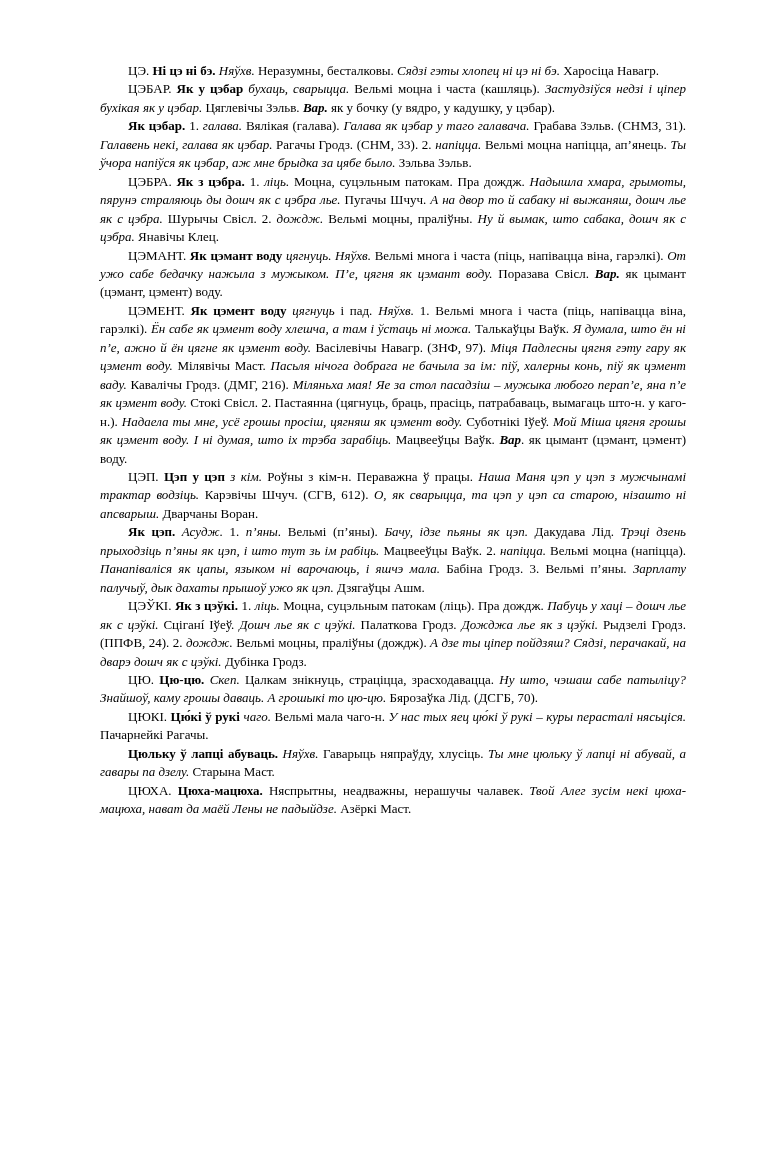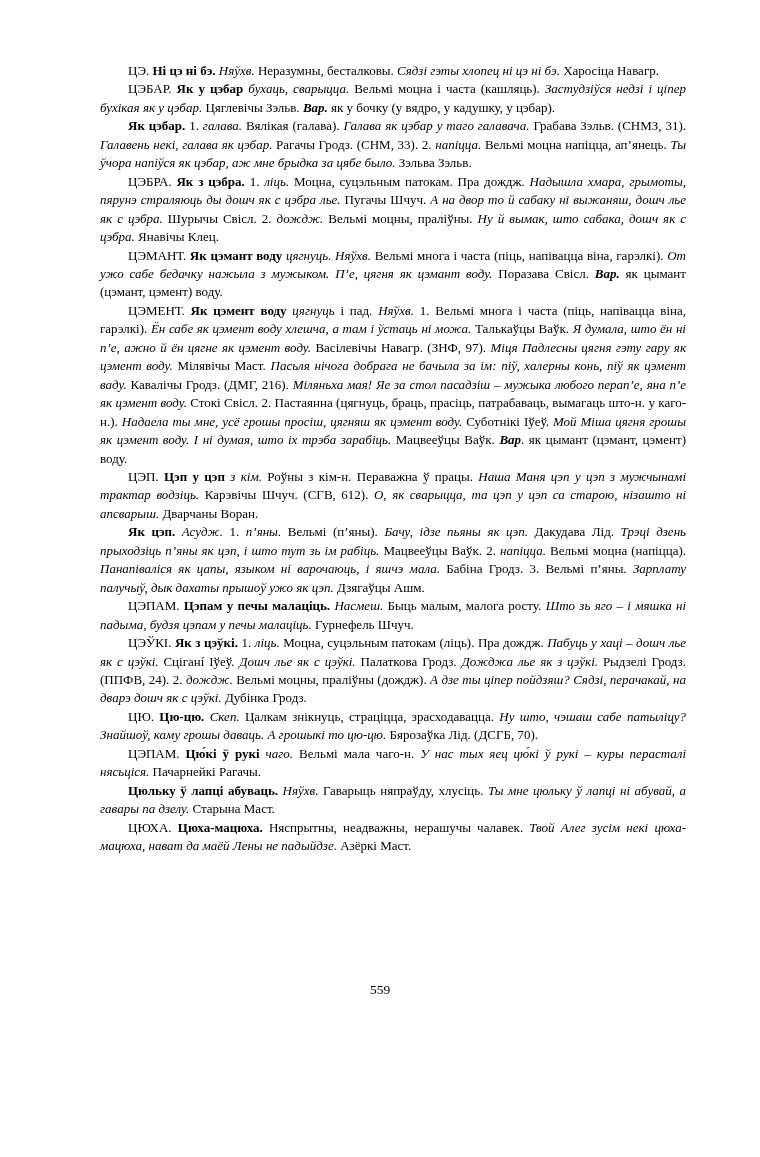--- a/index.html
+++ b/index.html
@@ -64,23 +64,21 @@
 
   <div class="body-text">
     <p class="entry"><span class="hw">ЦЭ. </span><span class="b">Ні цэ ні бэ. </span><span class="i">Няўхв. </span><span class="hw">Неразумны, бесталковы. </span><span class="i">Сядзі гэты хлопец ні цэ ні бэ. </span><span class="hw">Харосіца Навагр.</span></p>
     <p class="entry"><span class="hw">ЦЭБАР. </span><span class="b">Як у цэбар </span><span class="i">бухаць, сварыцца. </span><span class="hw">Вельмі моцна і часта (кашляць). </span><span class="i">Застудзіўся недзі і ціпер бухікая як у цэбар. </span><span class="hw">Цяглевічы Зэльв. </span><span class="bi">Вар. </span><span class="hw">як у бочку (у вядро, у кадушку, у цэбар).</span></p>
     <p class="entry"><span class="b">Як цэбар. </span><span class="hw">1. </span><span class="i">галава. </span><span class="hw">Вялікая (галава). </span><span class="i">Галава як цэбар у таго галавача. </span><span class="hw">Грабава Зэльв. (СНМЗ, 31). </span><span class="i">Галавень некі, галава як цэбар. </span><span class="hw">Рагачы Гродз. (СНМ, 33). 2. </span><span class="i">напіцца. </span><span class="hw">Вельмі моцна напіцца, ап’янець. </span><span class="i">Ты ўчора напіўся як цэбар, аж мне брыдка за цябе было. </span><span class="hw">Зэльва Зэльв.</span></p>
     <p class="entry"><span class="hw">ЦЭБРА. </span><span class="b">Як з цэбра. </span><span class="hw">1. </span><span class="i">ліць. </span><span class="hw">Моцна, суцэльным патокам. Пра дождж. </span><span class="i">Надышла хмара, грымоты, пярунэ страляюць ды дошч як с цэбра лье. </span><span class="hw">Пугачы Шчуч. </span><span class="i">А на двор то й сабаку ні выжаняш, дошч лье як с цэбра. </span><span class="hw">Шурычы Свісл. 2. </span><span class="i">дождж. </span><span class="hw">Вельмі моцны, праліўны. </span><span class="i">Ну й вымак, што  сабака, дошч як с цэбра. </span><span class="hw">Янавічы Клец.</span></p>
     <p class="entry"><span class="hw">ЦЭМАНТ. </span><span class="b">Як цэмант воду </span><span class="i">цягнуць. Няўхв. </span><span class="hw">Вельмі многа і часта (піць, напівацца віна, гарэлкі). </span><span class="i">От ужо сабе бедачку нажыла з мужыком. П’е, цягня як цэмант воду. </span><span class="hw">Поразава Свісл. </span><span class="bi">Вар. </span><span class="hw">як цымант (цэмант, цэмент) воду.</span></p>
     <p class="entry"><span class="hw">ЦЭМЕНТ. </span><span class="b">Як цэмент воду </span><span class="i">цягнуць </span><span class="hw">і пад. </span><span class="i">Няўхв. </span><span class="hw">1. Вельмі многа і часта (піць, напівацца віна, гарэлкі). </span><span class="i">Ён сабе як цэмент воду хлешча, а там і ўстаць ні можа. </span><span class="hw">Талькаўцы Ваўк. </span><span class="i">Я думала, што ён ні п’е, ажно й ён цягне як цэмент воду. </span><span class="hw">Васілевічы Навагр. (ЗНФ,  97). </span><span class="i">Міця Падлесны цягня гэту гару як цэмент воду. </span><span class="hw">Мілявічы Маст. </span><span class="i">Пасьля нічога добрага не бачыла за ім: піў, халерны конь, піў як цэмент ваду. </span><span class="hw">Кавалічы Гродз. (ДМГ, 216). </span><span class="i">Міляньха мая! Яе за стол пасадзіш – мужыка любого перап’е, яна п’е як цэмент воду. </span><span class="hw">Стокі Свісл. 2. Пастаянна (цягнуць, браць, прасіць, патрабаваць, вымагаць што-н. у каго-н.). </span><span class="i">Надаела ты мне, усё грошы просіш, цягняш як цэмент воду. </span><span class="hw">Суботнікі Іўеў. </span><span class="i">Мой Міша цягня грошы як цэмент воду. І ні думая, што іх трэба зарабіць. </span><span class="hw">Мацвееўцы Ваўк. </span><span class="bi">Вар</span><span class="hw">. як цымант (цэмант, цэмент) воду.</span></p>
     <p class="entry"><span class="hw">ЦЭП. </span><span class="b">Цэп у цэп </span><span class="i">з кім. </span><span class="hw">Роўны з кім-н. Пераважна ў працы. </span><span class="i">Наша Маня цэп у цэп з мужчынамі трактар водзіць. </span><span class="hw">Карэвічы Шчуч. (СГВ, 612). </span><span class="i">О, як сварыцца, та цэп у цэп са старою, нізашто ні апсварыш. </span><span class="hw">Дварчаны Воран.</span></p>
     <p class="entry"><span class="b">Як цэп. </span><span class="i">Асудж. </span><span class="hw">1. </span><span class="i">п’яны. </span><span class="hw">Вельмі (п’яны). </span><span class="i">Бачу, ідзе пьяны як цэп. </span><span class="hw">Дакудава  Лід. </span><span class="i">Трэці дзень прыходзіць п’яны як цэп, і што тут зь ім рабіць. </span><span class="hw">Мацвееўцы Ваўк. 2. </span><span class="i">напіцца. </span><span class="hw">Вельмі моцна (напіцца). </span><span class="i">Панапіваліся як цапы, языком ні варочаюць, і яшчэ мала. </span><span class="hw">Бабіна Гродз. 3. Вельмі п’яны. </span><span class="i">Зарплату палучыў, дык дахаты прышоў ужо як цэп. </span><span class="hw">Дзягаўцы Ашм.</span></p>
-    <p class="entry"><span class="hw">ЦЭПАМ. </span><span class="b">Цэпам у печы малаціць. </span><span class="i">Насмеш. </span><span class="hw">Быць малым, малога росту. </span><span class="i">Што зь яго – і мяшка ні падыма, будзя цэпам у печы малаціць. </span><span class="hw">Гурнефель Шчуч.</span></p>
     <p class="entry"><span class="hw">ЦЭЎКІ. </span><span class="b">Як з цэўкі. </span><span class="hw">1. </span><span class="i">ліць. </span><span class="hw">Моцна, суцэльным патокам (ліць). Пра дождж. </span><span class="i">Пабуць у хаці – дошч лье як с цэўкі. </span><span class="hw">Сціганí Іўеў. </span><span class="i">Дошч лье як с цэўкі. </span><span class="hw">Палаткова Гродз.  </span><span class="i">Дожджа лье як з цэўкі. </span><span class="hw">Рыдзелі Гродз. (ППФВ, 24). 2. </span><span class="i">дождж. </span><span class="hw">Вельмі моцны, праліўны (дождж). </span><span class="i">А дзе ты ціпер пойдзяш? Сядзі, перачакай, на дварэ дошч як с цэўкі. </span><span class="hw">Дубінка Гродз.</span></p>
     <p class="entry"><span class="hw">ЦЮ. </span><span class="b">Цю-цю. </span><span class="i">Скеп. </span><span class="hw">Цалкам знікнуць, страціцца, зрасходавацца. </span><span class="i">Ну што, чэшаш сабе патыліцу? Знайшоў, каму грошы даваць. А грошыкі то цю-цю. </span><span class="hw">Бярозаўка Лід. (ДСГБ, 70).</span></p>
-    <p class="entry"><span class="hw">ЦЭПАМ. </span><span class="b">Цю́кі ў рукі </span><span class="i">чаго. </span><span class="hw">Вельмі мала чаго-н. </span><span class="i">У нас тых яец цю́кі ў рукі – куры перасталі нясьціся. </span><span class="hw">Пачарнейкі Рагачы.</span></p>
+    <p class="entry"><span class="hw">ЦЮКІ. </span><span class="b">Цю́кі ў рукі </span><span class="i">чаго. </span><span class="hw">Вельмі мала чаго-н. </span><span class="i">У нас тых яец цю́кі ў рукі – куры перасталі нясьціся. </span><span class="hw">Пачарнейкі Рагачы.</span></p>
     <p class="entry"><span class="b">Цюльку ў лапці абуваць. </span><span class="i">Няўхв. </span><span class="hw">Гаварыць няпраўду, хлусіць. </span><span class="i">Ты мне цюльку ў лапці ні абувай, а гавары па дзелу. </span><span class="hw">Старына Маст.</span></p>
     <p class="entry"><span class="hw">ЦЮХА. </span><span class="b">Цюха-мацюха. </span><span class="hw">Няспрытны, неадважны, нерашучы чалавек. </span><span class="i">Твой Алег зусім некі цюха-мацюха, нават да маёй Лены не падыйдзе. </span><span class="hw">Азёркі Маст.</span></p>
   </div>
 
-  <div class="pageno">559</div>
 
 </div>
 
 </body></html>

